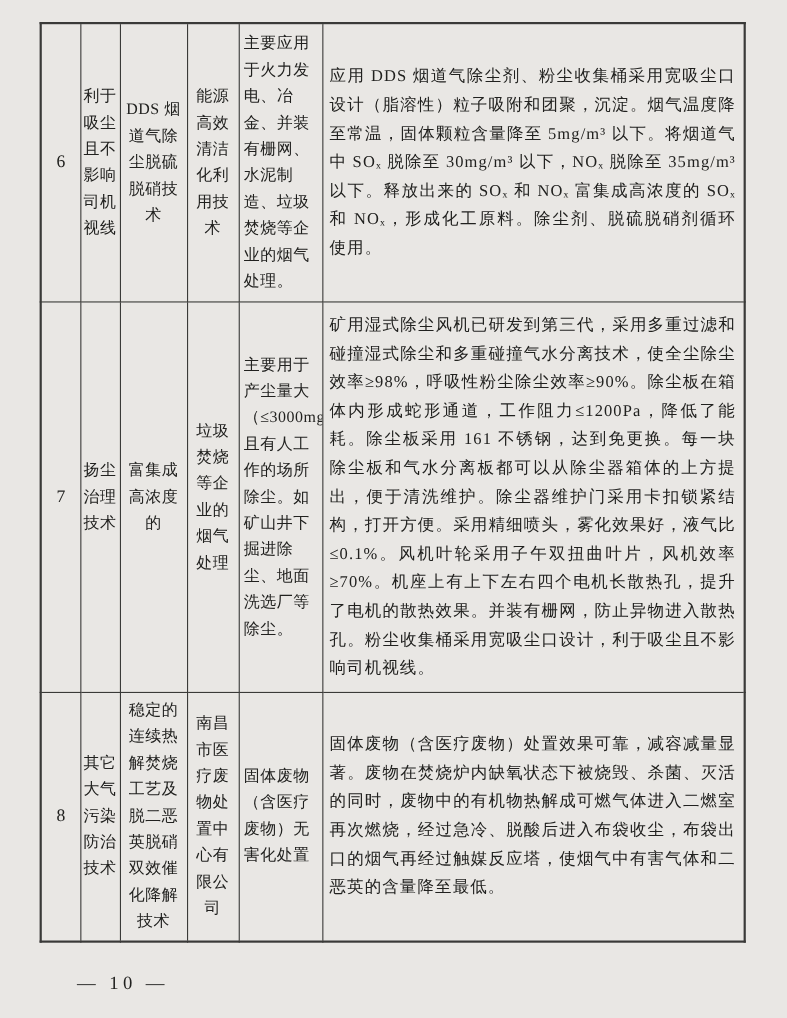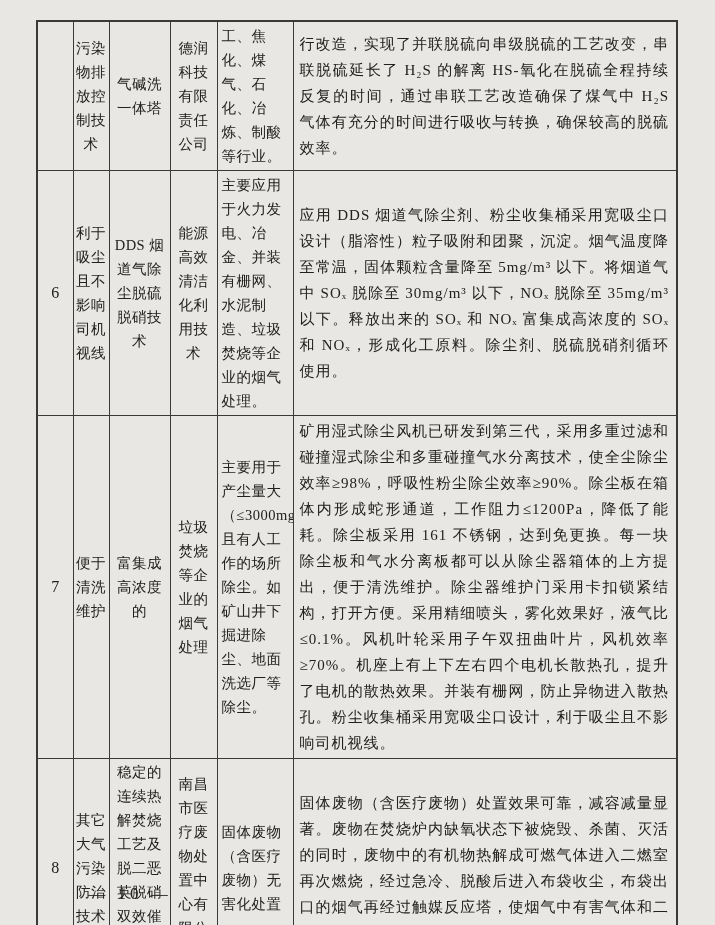--- a/index.html
+++ b/index.html
@@ -60,60 +60,52 @@
     font-size: 15px;
     line-height: 26px;
     padding: 2px 7px 2px 6px;
     letter-spacing: 1px;
     white-space: pre-line;
   }
   .footer {
     position: absolute;
     left: 70px; top: 884px;
     width: 120px;
-    text-align: center;
+    text-align: left;
     font-size: 17px;
     letter-spacing: 4px;
     color: #21211f;
   }
 </style>
 </head>
 <body>
 
 <div class="page">
 
   <table class="tech-table">
     <colgroup>
       <col class="c-no">
         <col class="c-cat">
         <col class="c-tech">
       <col class="c-comp">
         <col class="c-app">
         <col class="c-desc">
     </colgroup>
     <tbody>
-      <tr style="height:105px;">
-        <td class="no-cell"></td>
-        <td class="cat-cell">污染物排放控制技术</td>
-        <td class="tech-cell">气碱洗一体塔</td>
-        <td class="comp-cell">德润科技有限责任公司</td>
-        <td class="app-cell">工、焦化、煤气、石化、冶炼、制酸等行业。</td>
-        <td class="desc-cell">行改造，实现了并联脱硫向串级脱硫的工艺改变，串联脱硫延长了 H₂S 的解离 HS-氧化在脱硫全程持续反复的时间，通过串联工艺改造确保了煤气中 H₂S 气体有充分的时间进行吸收与转换，确保较高的脱硫效率。</td>
-      </tr>
       <tr style="height:178px;">
         <td class="no-cell">6</td>
         <td class="cat-cell">利于吸尘且不影响司机视线</td>
         <td class="tech-cell">DDS 烟道气除尘脱硫脱硝技术</td>
         <td class="comp-cell">能源高效清洁化利用技术</td>
         <td class="app-cell">主要应用于火力发电、冶金、并装有栅网、水泥制造、垃圾焚烧等企业的烟气处理。</td>
         <td class="desc-cell">应用 DDS 烟道气除尘剂、粉尘收集桶采用宽吸尘口设计（脂溶性）粒子吸附和团聚，沉淀。烟气温度降至常温，固体颗粒含量降至 5mg/m³ 以下。将烟道气中 SOₓ 脱除至 30mg/m³ 以下，NOₓ 脱除至 35mg/m³ 以下。释放出来的 SOₓ 和 NOₓ 富集成高浓度的 SOₓ 和 NOₓ，形成化工原料。除尘剂、脱硫脱硝剂循环使用。</td>
       </tr>
       <tr style="height:234px;">
         <td class="no-cell">7</td>
-        <td class="cat-cell">便于清洗维护</td>
+        <td class="cat-cell">扬尘治理技术</td>
         <td class="tech-cell">富集成高浓度的</td>
         <td class="comp-cell">垃圾焚烧等企业的烟气处理</td>
         <td class="app-cell">主要用于产尘量大（≤3000mg/m³）且有人工作的场所除尘。如矿山井下掘进除尘、地面洗选厂等除尘。</td>
         <td class="desc-cell">矿用湿式除尘风机已研发到第三代，采用多重过滤和碰撞湿式除尘和多重碰撞气水分离技术，使全尘除尘效率≥98%，呼吸性粉尘除尘效率≥90%。除尘板在箱体内形成蛇形通道，工作阻力≤1200Pa，降低了能耗。除尘板采用 161 不锈钢，达到免更换。每一块除尘板和气水分离板都可以从除尘器箱体的上方提出，便于清洗维护。除尘器维护门采用卡扣锁紧结构，打开方便。采用精细喷头，雾化效果好，液气比≤0.1%。风机叶轮采用子午双扭曲叶片，风机效率≥70%。机座上有上下左右四个电机长散热孔，提升了电机的散热效果。并装有栅网，防止异物进入散热孔。粉尘收集桶采用宽吸尘口设计，利于吸尘且不影响司机视线。</td>
       </tr>
       <tr style="height:193px;">
         <td class="no-cell">8</td>
         <td class="cat-cell">其它大气污染防治技术</td>
         <td class="tech-cell">稳定的连续热解焚烧工艺及脱二恶英脱硝双效催化降解技术</td>
         <td class="comp-cell">南昌市医疗废物处置中心有限公司</td>

